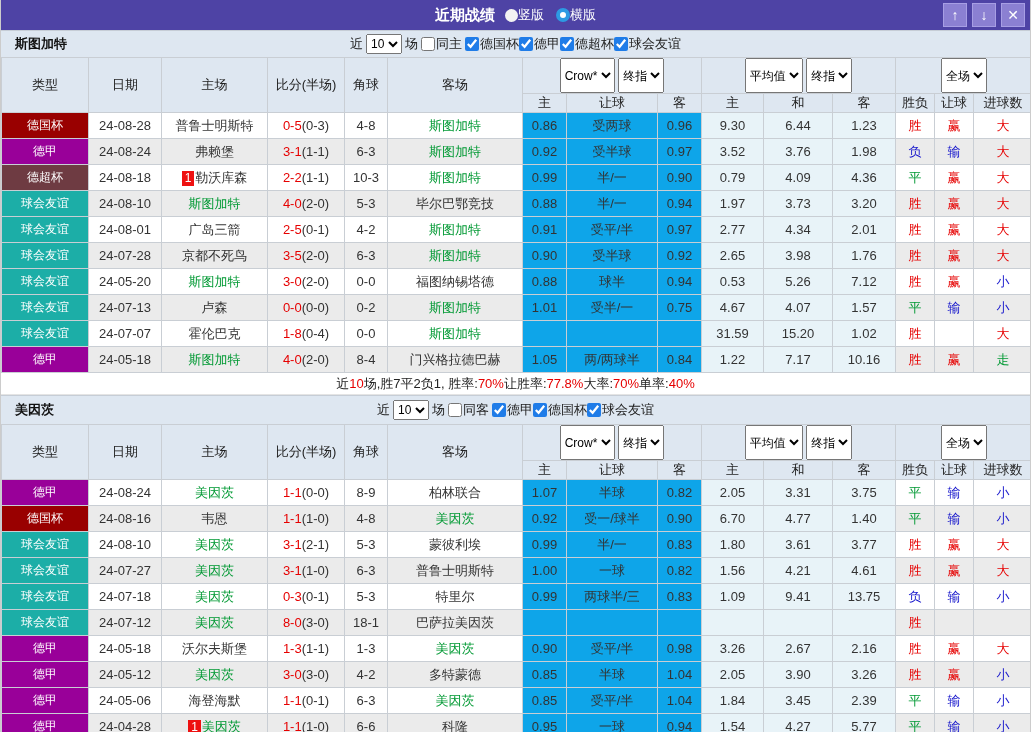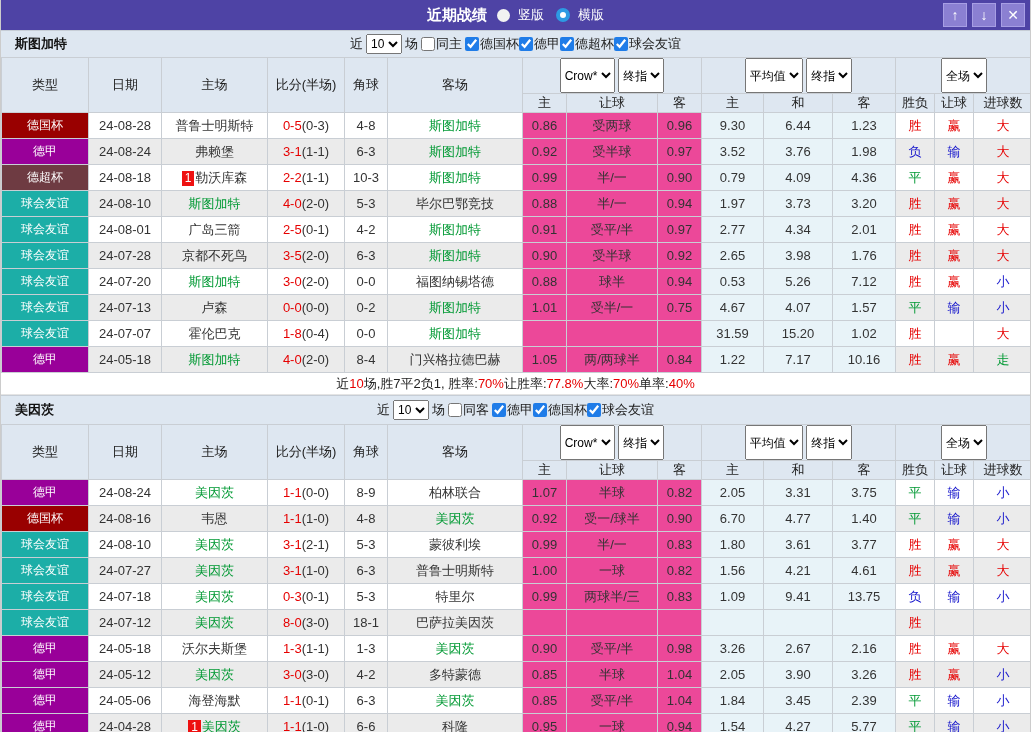--- a/index.html
+++ b/index.html
@@ -4,21 +4,21 @@
 <style>
   * { margin:0; padding:0; box-sizing:border-box; }
   html,body { background:#fff; }
   body { font-family:"Liberation Sans","DejaVu Sans",sans-serif; font-size:13px; color:#333; }
   .app { width:1031px; height:732px; margin:0 auto; overflow:hidden; background:#fff; border-left:1px solid #ccc; border-right:1px solid #ccc; }
 
   
   .titlebar { position:relative; height:30px; background:#4e43a5; display:flex; align-items:center; justify-content:center; }
   .titlebar .title { color:#fff; font-weight:bold; font-size:15px; margin-right:10px; }
   .radio-group { display:flex; align-items:center; gap:12px; }
-  .radio-opt { display:flex; align-items:center; gap:8px; color:#fff; font-size:13px; cursor:pointer; }
+  .radio-opt { display:flex; align-items:center; gap:0; color:#fff; font-size:13px; cursor:pointer; }
   .radio-dot { width:13px; height:13px; border-radius:50%; background:#f2f2f2; display:inline-block; }
   .radio-dot.sel { background:#fff; border:4px solid #2d9ae3; width:14px; height:14px; }
   .win-btns { position:absolute; right:5px; top:3px; display:flex; gap:5px; }
   .win-btn { width:24px; height:24px; background:#8b80d2; border:1px solid #a79ee4; color:#fff; font-weight:bold; font-size:14px; line-height:22px; text-align:center; cursor:pointer; }
 
   
   .section-bar { height:27px; background:#dee7f1; border-top:1px solid #c6cdd6; display:flex; align-items:center; position:relative; }
   .team-name { font-weight:bold; color:#111; margin-left:14px; font-size:13px; }
   .filters { position:absolute; left:0; right:0; display:flex; align-items:center; justify-content:center; gap:3px; font-size:13px; color:#222; pointer-events:none; }
   .filters > * { pointer-events:auto; }
@@ -29,21 +29,21 @@
 
   
   table { border-collapse:collapse; table-layout:fixed; width:1031px; }
   th, td { border:1px solid #c9ced4; text-align:center; overflow:hidden; white-space:nowrap; }
   thead th { background:#dee7f1; font-weight:normal; color:#222; font-size:13px; }
   thead tr.hrow1 th { height:22px; }
   thead tr.hrow2 th { height:17px; }
   thead select { font-size:12px; height:35px; max-width:95%; }
   tbody td { height:26px; font-size:13px; background:#fff; }
   tbody tr.even td.c-plain { background:#ebebeb; }
-  td.c-crow { background:#ec4899; }
+  td.c-crow { background:#0ea5e9; }
   td.c-avg  { background:#e8f3f8; }
   td.type-cell { color:#fff; font-size:12px; }
   .score-ft { color:#e60000; }
   .score-ht { color:#333; }
   .team-green { color:#009933; }
   .rank-badge { display:inline-block; background:#ee1111; color:#fff; padding:0 3px; font-size:12px; line-height:15px; margin-right:1px; }
 
   
   .summary { height:22px; display:flex; align-items:center; justify-content:center; font-size:13px; color:#222; background:#fff; border-bottom:1px solid #e4e4e4; }
   .sec2 .summary { height:26px; border-bottom:none; }
@@ -252,21 +252,21 @@
             <td class="c-crow">0.92</td>
             <td class="c-avg">2.65</td>
             <td class="c-avg">3.98</td>
             <td class="c-avg">1.76</td>
             <td class="c-plain" style="color: rgb(230, 0, 0);">胜</td>
             <td class="c-plain" style="color: rgb(230, 0, 0);">赢</td>
             <td class="c-plain" style="color: rgb(230, 0, 0);">大</td>
           </tr>
           <tr>
             <td class="type-cell c-league" style="background: rgb(28, 174, 167);">球会友谊</td>
-            <td class="c-plain">24-07-20</td>
+            <td class="c-plain">24-05-20</td>
             <td class="c-plain"><span class="team-green">斯图加特</span></td>
             <td class="c-plain"><span class="score-ft">3-0</span><span class="score-ht">(2-0)</span></td>
             <td class="c-plain">0-0</td>
             <td class="c-plain"><span>福图纳锡塔德</span></td>
             <td class="c-crow">0.88</td>
             <td class="c-crow">球半</td>
             <td class="c-crow">0.94</td>
             <td class="c-avg">0.53</td>
             <td class="c-avg">5.26</td>
             <td class="c-avg">7.12</td>

